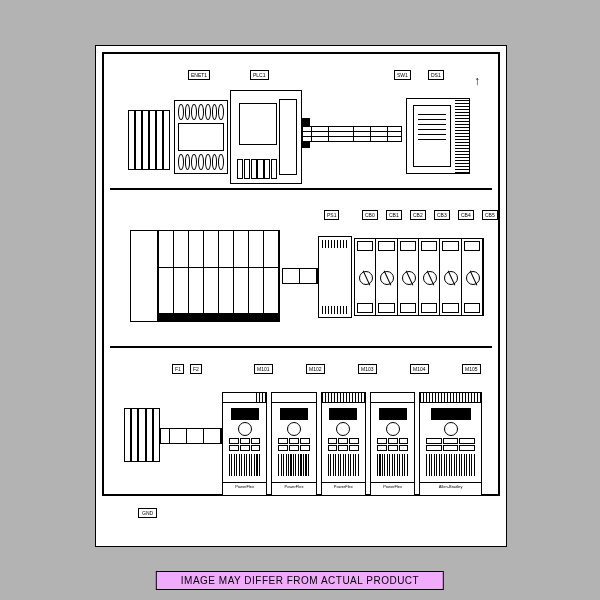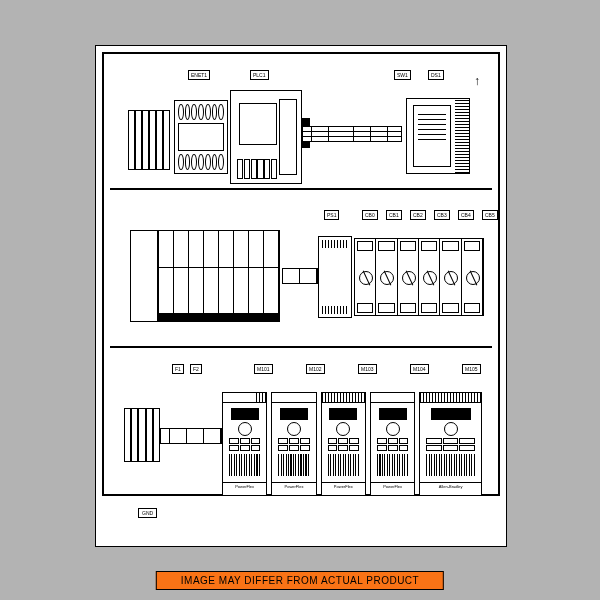--- a/index.html
+++ b/index.html
@@ -250,21 +250,21 @@
   .bottom-tag {
     position: absolute; left: 28px; bottom: -14px;
     border: 0.5px solid #000; font-size: 5px; padding: 0 3px; line-height: 8px;
   }
   .caption-box {
     position: absolute;
     bottom: 10px;
     left: 50%;
     transform: translateX(-50%);
     border: 1px solid #000;
-    background: #f97316;
+    background: #f0abfc;
     padding: 3px 24px;
     font-size: 10px;
     letter-spacing: 0.5px;
     color: #000;
   }
 </style>
 </head>
 <body>
 
 <div class="drawing-frame">

